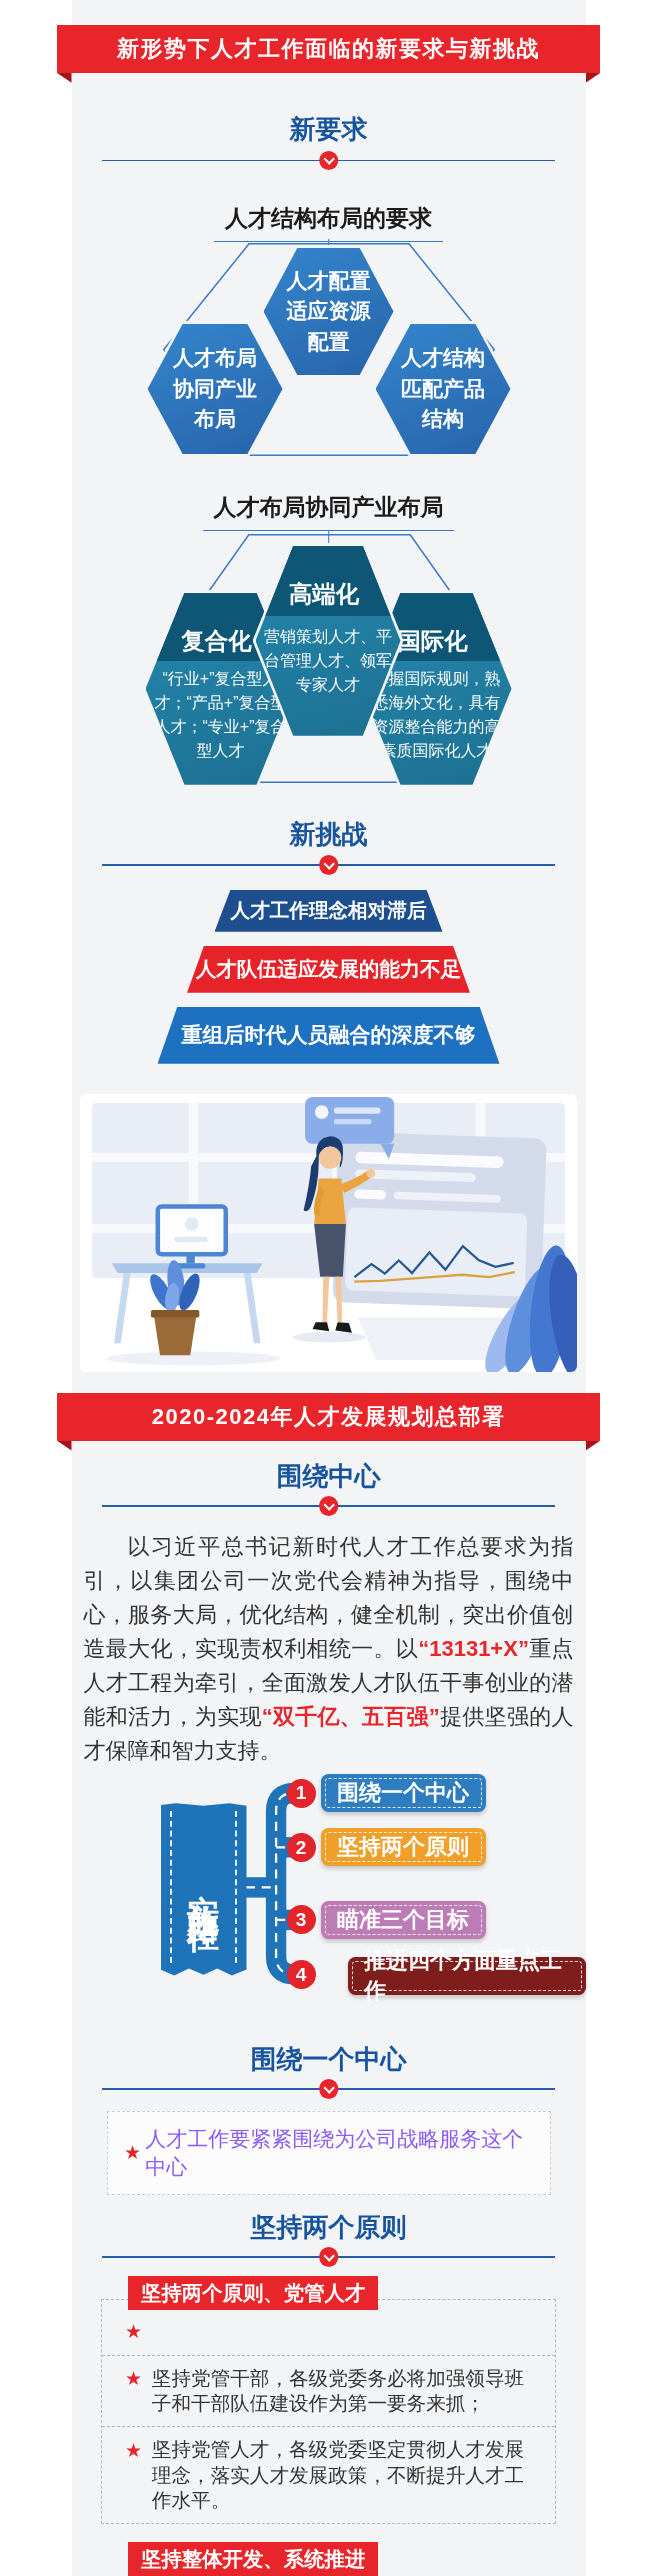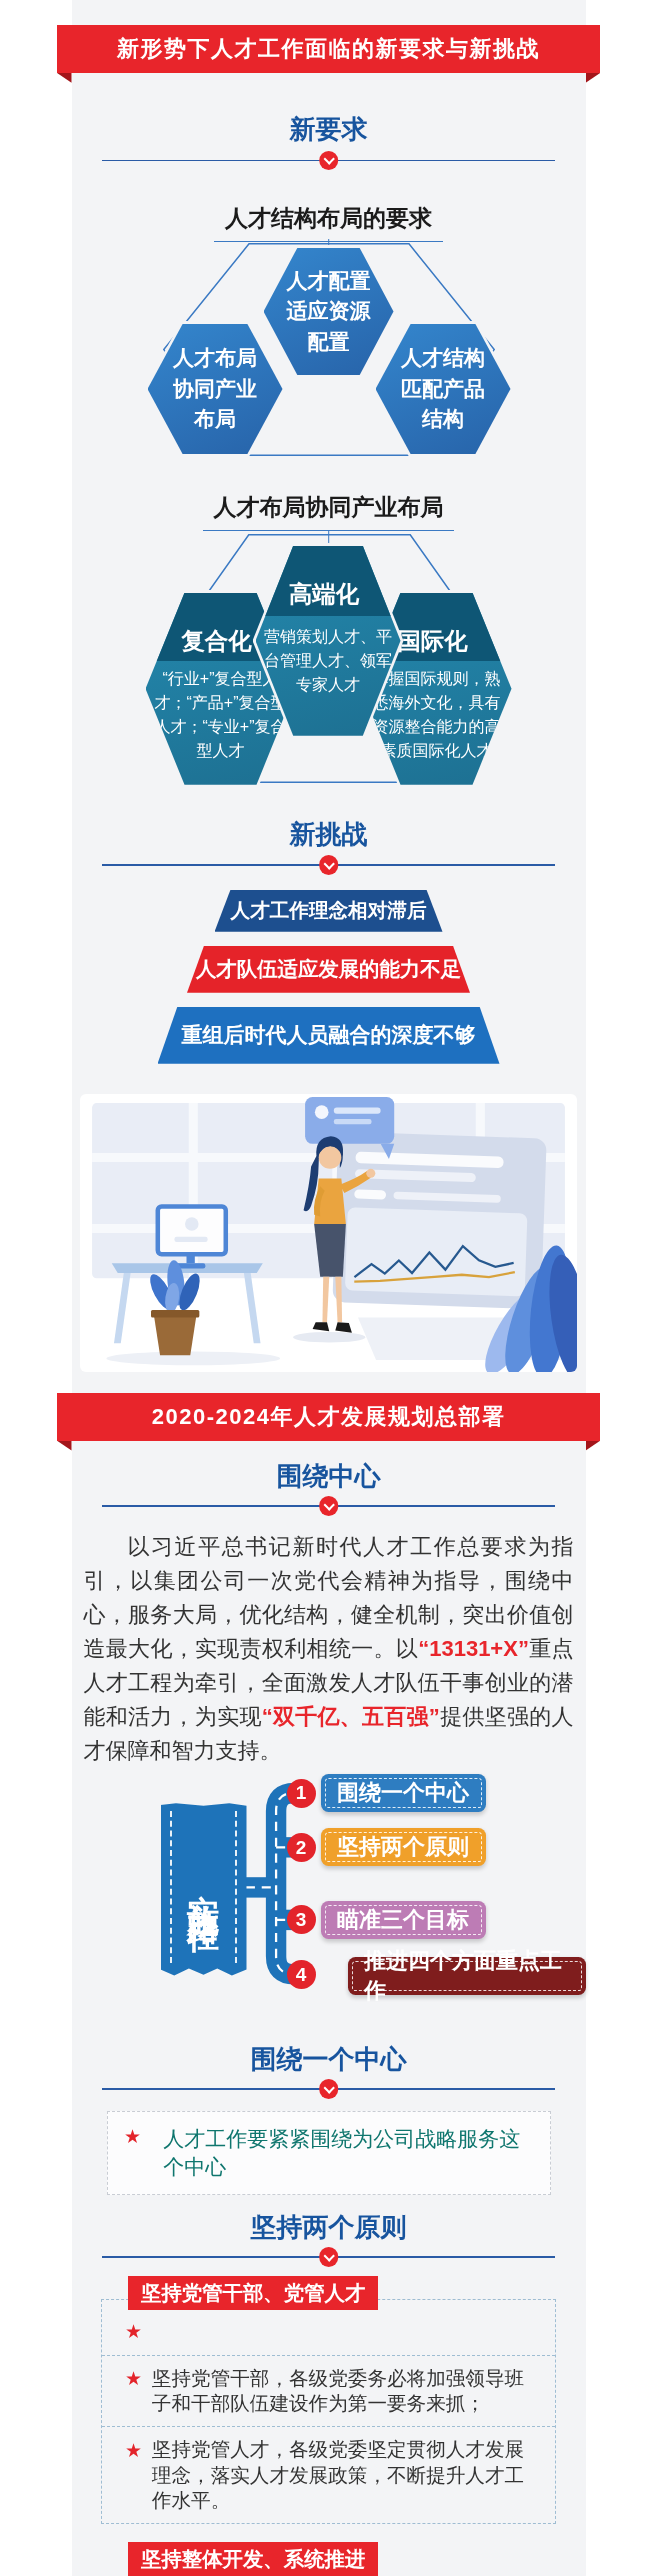--- a/index.html
+++ b/index.html
@@ -87,21 +87,21 @@
   .ritem { position:absolute; left:249px; height:38px; border-radius:7.6px; color:#fff; font-weight:bold; font-size:22px;
            display:inline-flex; align-items:center; padding:0 16.6px; z-index:3;
            outline:1.5px dashed rgba(255,255,255,.85); outline-offset:-5.3px; box-shadow:0 2.3px 4.5px rgba(0,0,0,.18); }
   .ritem.i1 { top:0;   background:#2e7dc1; }
   .ritem.i2 { top:54px; background:#f0a02a; }
   .ritem.i3 { top:127px; background:#bd7cb5; }
   .ritem.i4 { top:183px; background:#7f1d1d;margin-left:27px; }
 
   
   .pointbox { width:444px; margin:12px auto 0; background:#fcfcfd; border:1.5px dashed #c9cdd4;
-              padding:13px 16.6px; display:flex; align-items:flex-start; gap:22px; font-size:21px; color:#0f766e; }
+              padding:13px 16.6px; display:flex; align-items:center; gap:4px; font-size:21px; color:#8b5cf6; }
   .star { color:#e3242b; font-size:19px; flex:0 0 auto; }
   .star::before { content:'★'; }
 
   
   .pgroup { width:455px; margin:9px auto 0; }
   .pgroup.g2 { margin-top:18px; }
   .ptag { position:relative; z-index:2; display:inline-block; margin-left:27px; background:#e8252b; color:#fff;
           font-size:20.4px; font-weight:bold; padding:6px 13px; line-height:1.1; }
   .pbox { border:1.5px dashed #9fbdd3; margin-top:-11.3px; padding-top:9px; }
   .pitem { display:flex; gap:9.8px; padding:9.8px 19.6px 9.8px 23px; font-size:19.6px; line-height:1.3; color:#333; }
@@ -320,21 +320,21 @@
     <span>人才工作要紧紧围绕为公司战略服务这个中心</span>
   </div>
 
   <div class="sec-head" style="margin-top:16.6px;">坚持两个原则</div>
   <div class="divider" style="margin-top:3px;">
     <i class="line"></i>
     <i class="dot"></i>
   </div>
 
   <div class="pgroup">
-    <div class="ptag">坚持党管干部、党管人才</div>
+    <div class="ptag">坚持两个原则、党管人才</div>
     <div class="pbox">
       <div class="pitem">
         <span class="star"></span>
       </div>
       <div class="pitem">
         <span class="star"></span>
         <span>坚持党管干部，各级党委务必将加强领导班子和干部队伍建设作为第一要务来抓；</span>
       </div>
       <div class="pitem">
         <span class="star"></span>

